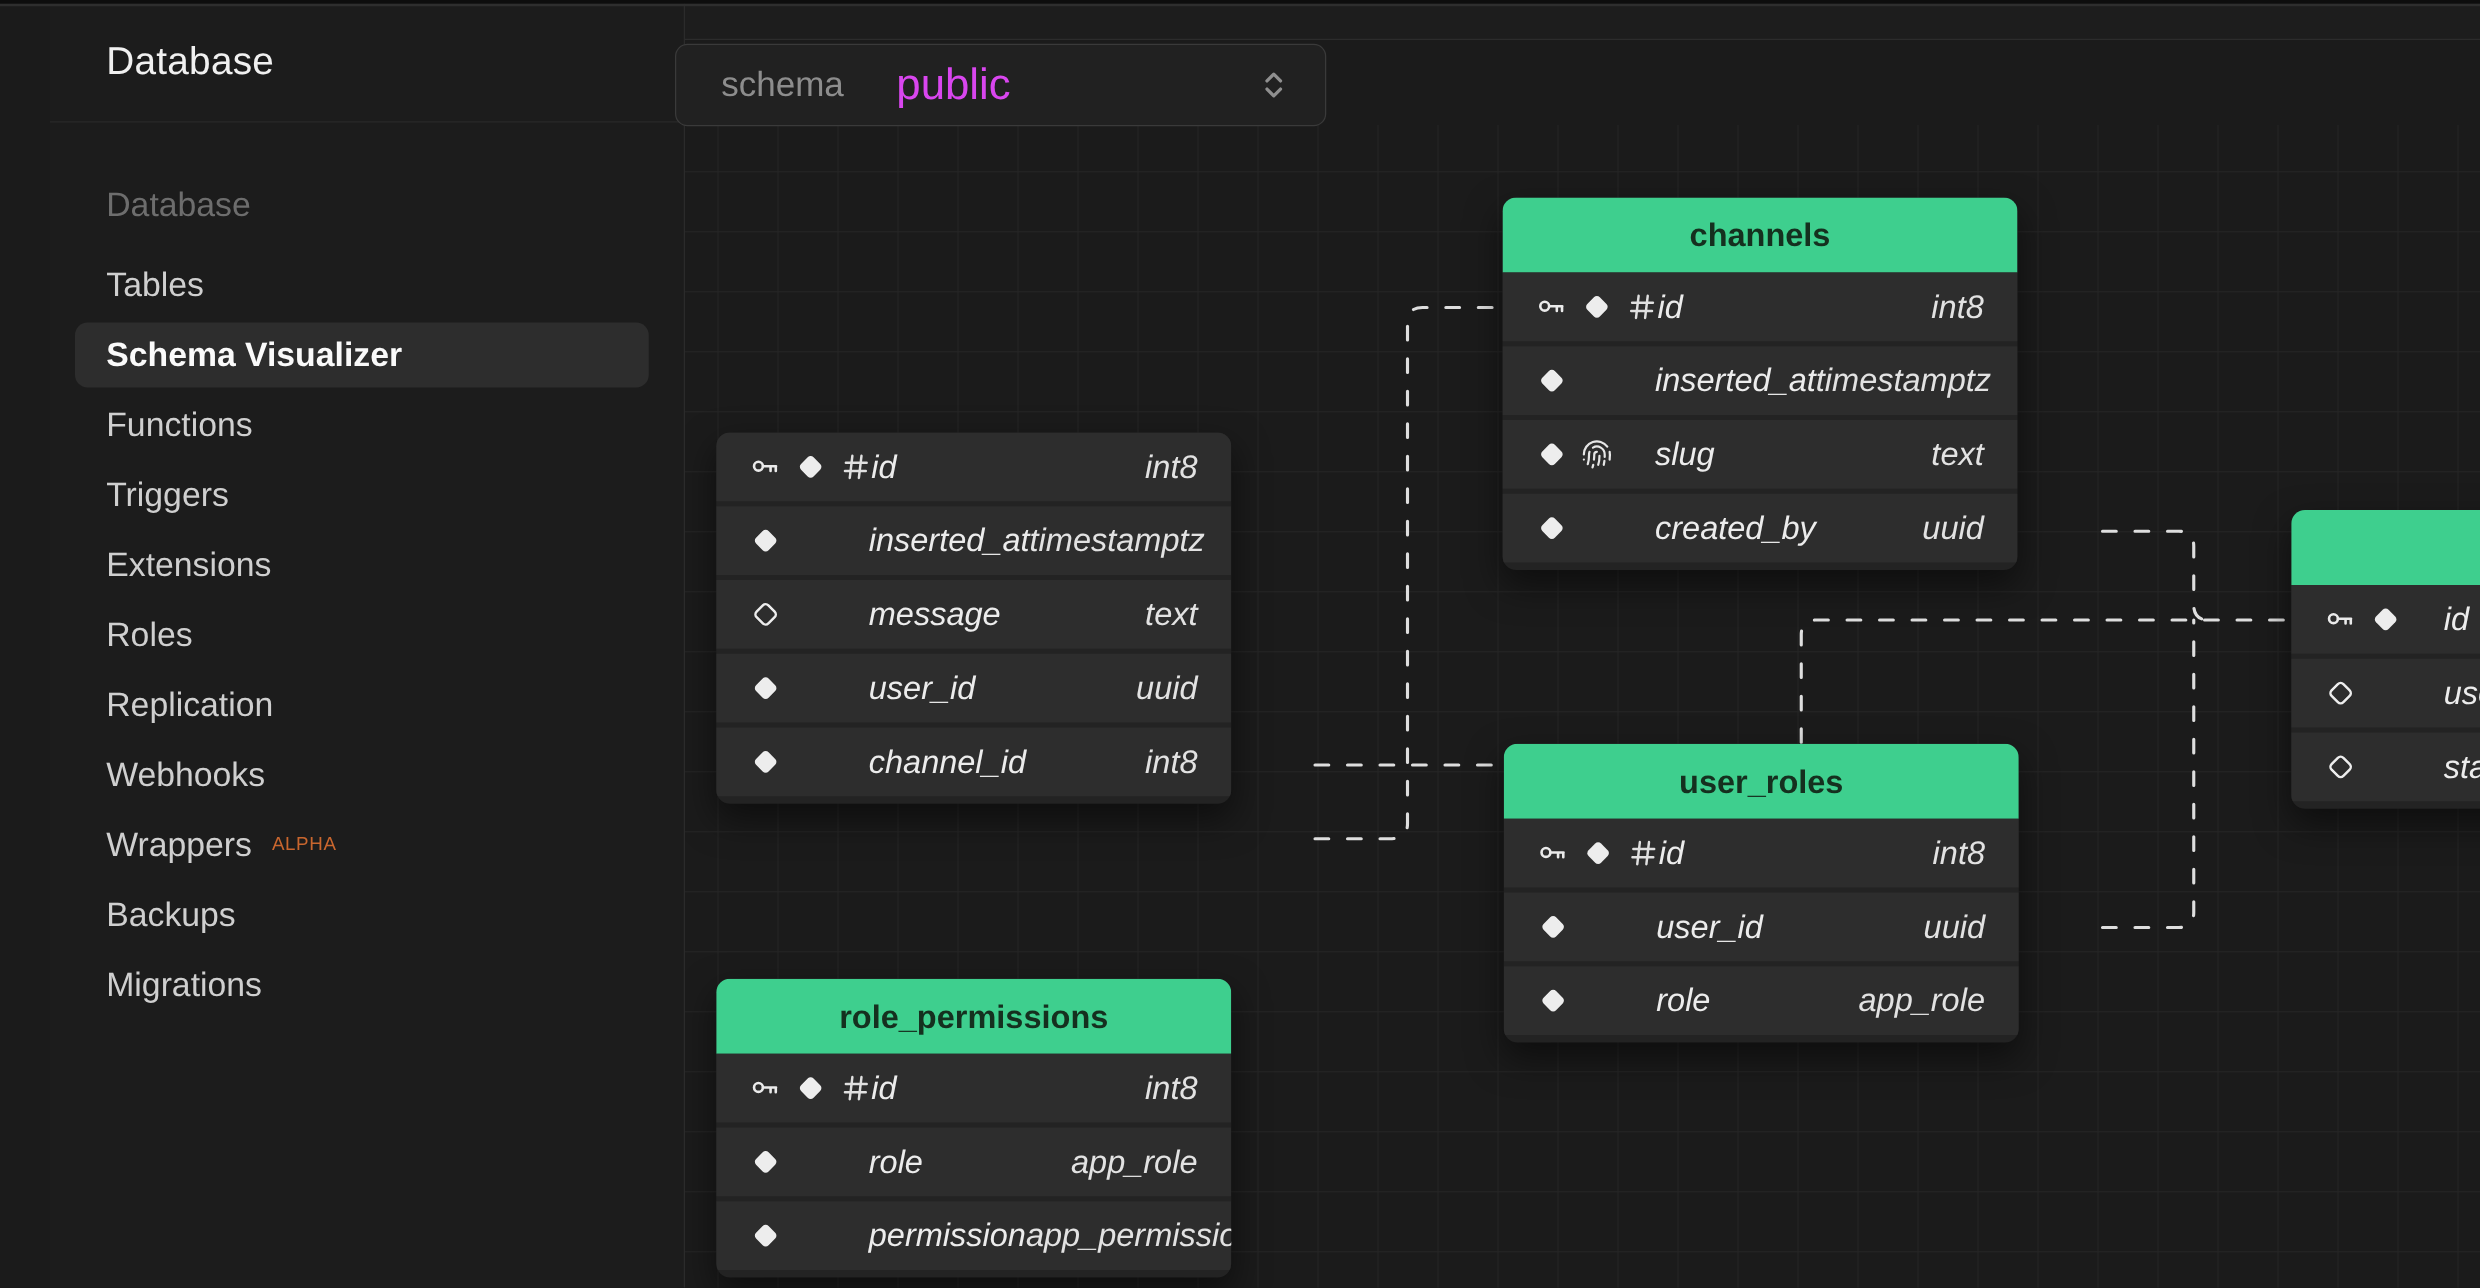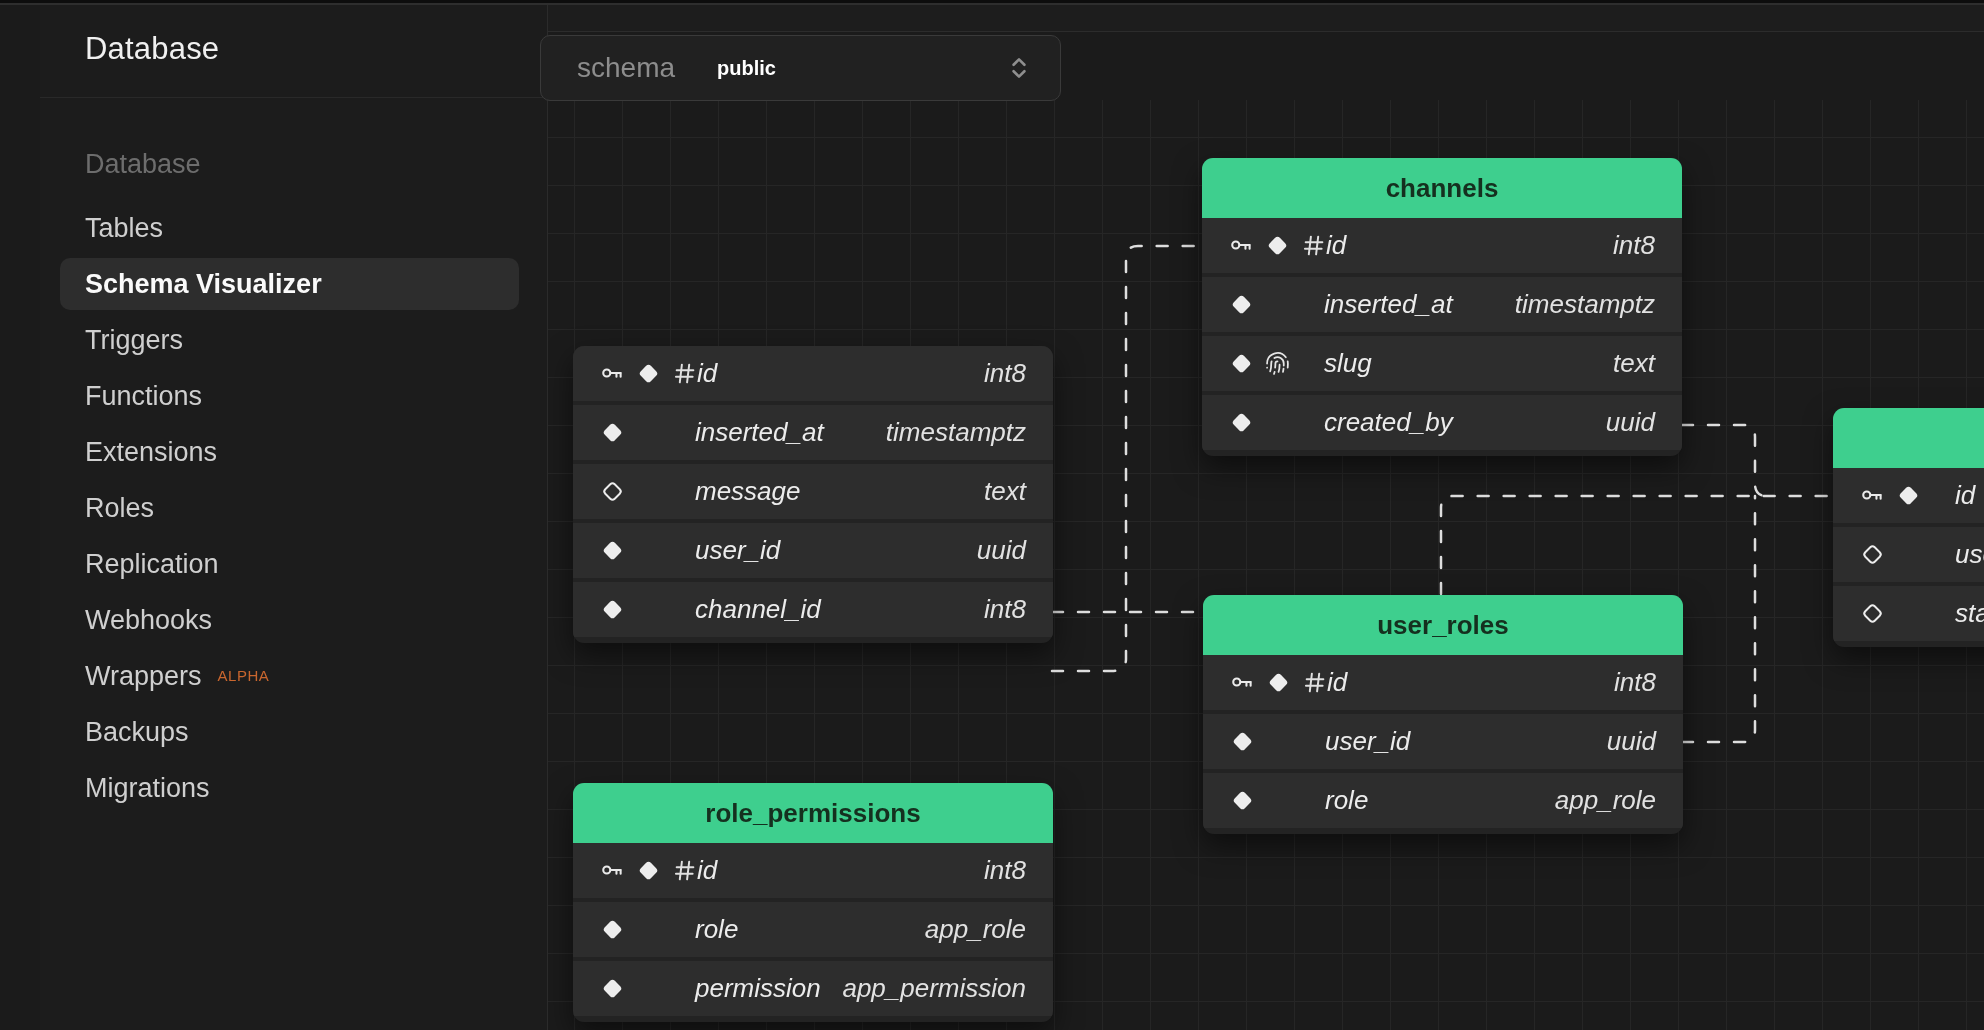--- a/index.html
+++ b/index.html
@@ -32,39 +32,39 @@
       linear-gradient(#262626 1px, transparent 1px),
       linear-gradient(90deg, #262626 1px, transparent 1px);
     background-size:48px 48px; background-position:17px 37px; z-index:1; }
 
   svg.edges { position:absolute; left:0; top:0; z-index:10; pointer-events:none; }
   .edges path { fill:none; stroke:#dedede; stroke-width:2.5px;
     stroke-dasharray:11 15; stroke-linecap:round; }
 
   
   #nodes { position:absolute; inset:0; z-index:20; }
-  .table-node { position:absolute; width:480px; background:#232323; border-radius:11px;
+  .table-node { position:absolute; width:412px; background:#232323; border-radius:11px;
     overflow:hidden; box-shadow:0 12px 28px rgba(0,0,0,.5); }
   .table-header { height:60px; background:var(--accent-green,#3ecf8e);
     display:flex; align-items:center; justify-content:center;
     font-size:26px; font-weight:bold; color:#15301f; cursor:grab; }
   .table-rows { padding-bottom:6px; display:flex; flex-direction:column; gap:4px;font-style:italic; }
   .column-row { height:55px; background:#2d2d2d; display:flex; align-items:center;
     padding:0 27px; }
   .icon-group { display:flex; align-items:center; gap:11px; min-width:95px; }
   .col-icon { width:25px; height:25px; flex:0 0 25px; display:block; }
   .column-name { font-size:26px; color:#ececec; white-space:nowrap; }
   .column-type { margin-left:auto; font-size:26px; color:#e2e2e2; white-space:nowrap; }
 
   
   .schema-select { position:absolute; left:540px; top:35px; width:521px; height:66px;
     border:1.5px solid #3a3a3a; border-radius:10px; background:#212121;
     display:flex; align-items:center; z-index:50; cursor:pointer; }
   .schema-label { margin-left:36px; font-size:28px; color:#8d8d8d; }
-  .schema-value { margin-left:42px; font-size:20px; font-weight:700; color:#ffffff; }
+  .schema-value { margin-left:42px; font-size:35px; font-weight:400; color:#d946ef; }
   .schema-chevrons { position:absolute; right:28px; top:50%; transform:translateY(-50%);
     width:26px; height:26px; }
 </style>
 </head>
 <body>
 
 <div class="top-black-edge"></div>
 <div class="top-hairline"></div>
 
 <div class="canvas-topbar"></div>
@@ -323,24 +323,24 @@
   </div>
   <nav class="sidebar-nav">
     <div class="nav-section-label">Database</div>
     <div class="nav-item">
         <span>Tables</span>
       </div>
     <div class="nav-item active">
         <span>Schema Visualizer</span>
       </div>
     <div class="nav-item">
+        <span>Functions</span>
+      </div>
+    <div class="nav-item">
         <span>Triggers</span>
-      </div>
-    <div class="nav-item">
-        <span>Functions</span>
       </div>
     <div class="nav-item">
         <span>Extensions</span>
       </div>
     <div class="nav-item">
         <span>Roles</span>
       </div>
     <div class="nav-item">
         <span>Replication</span>
       </div>

